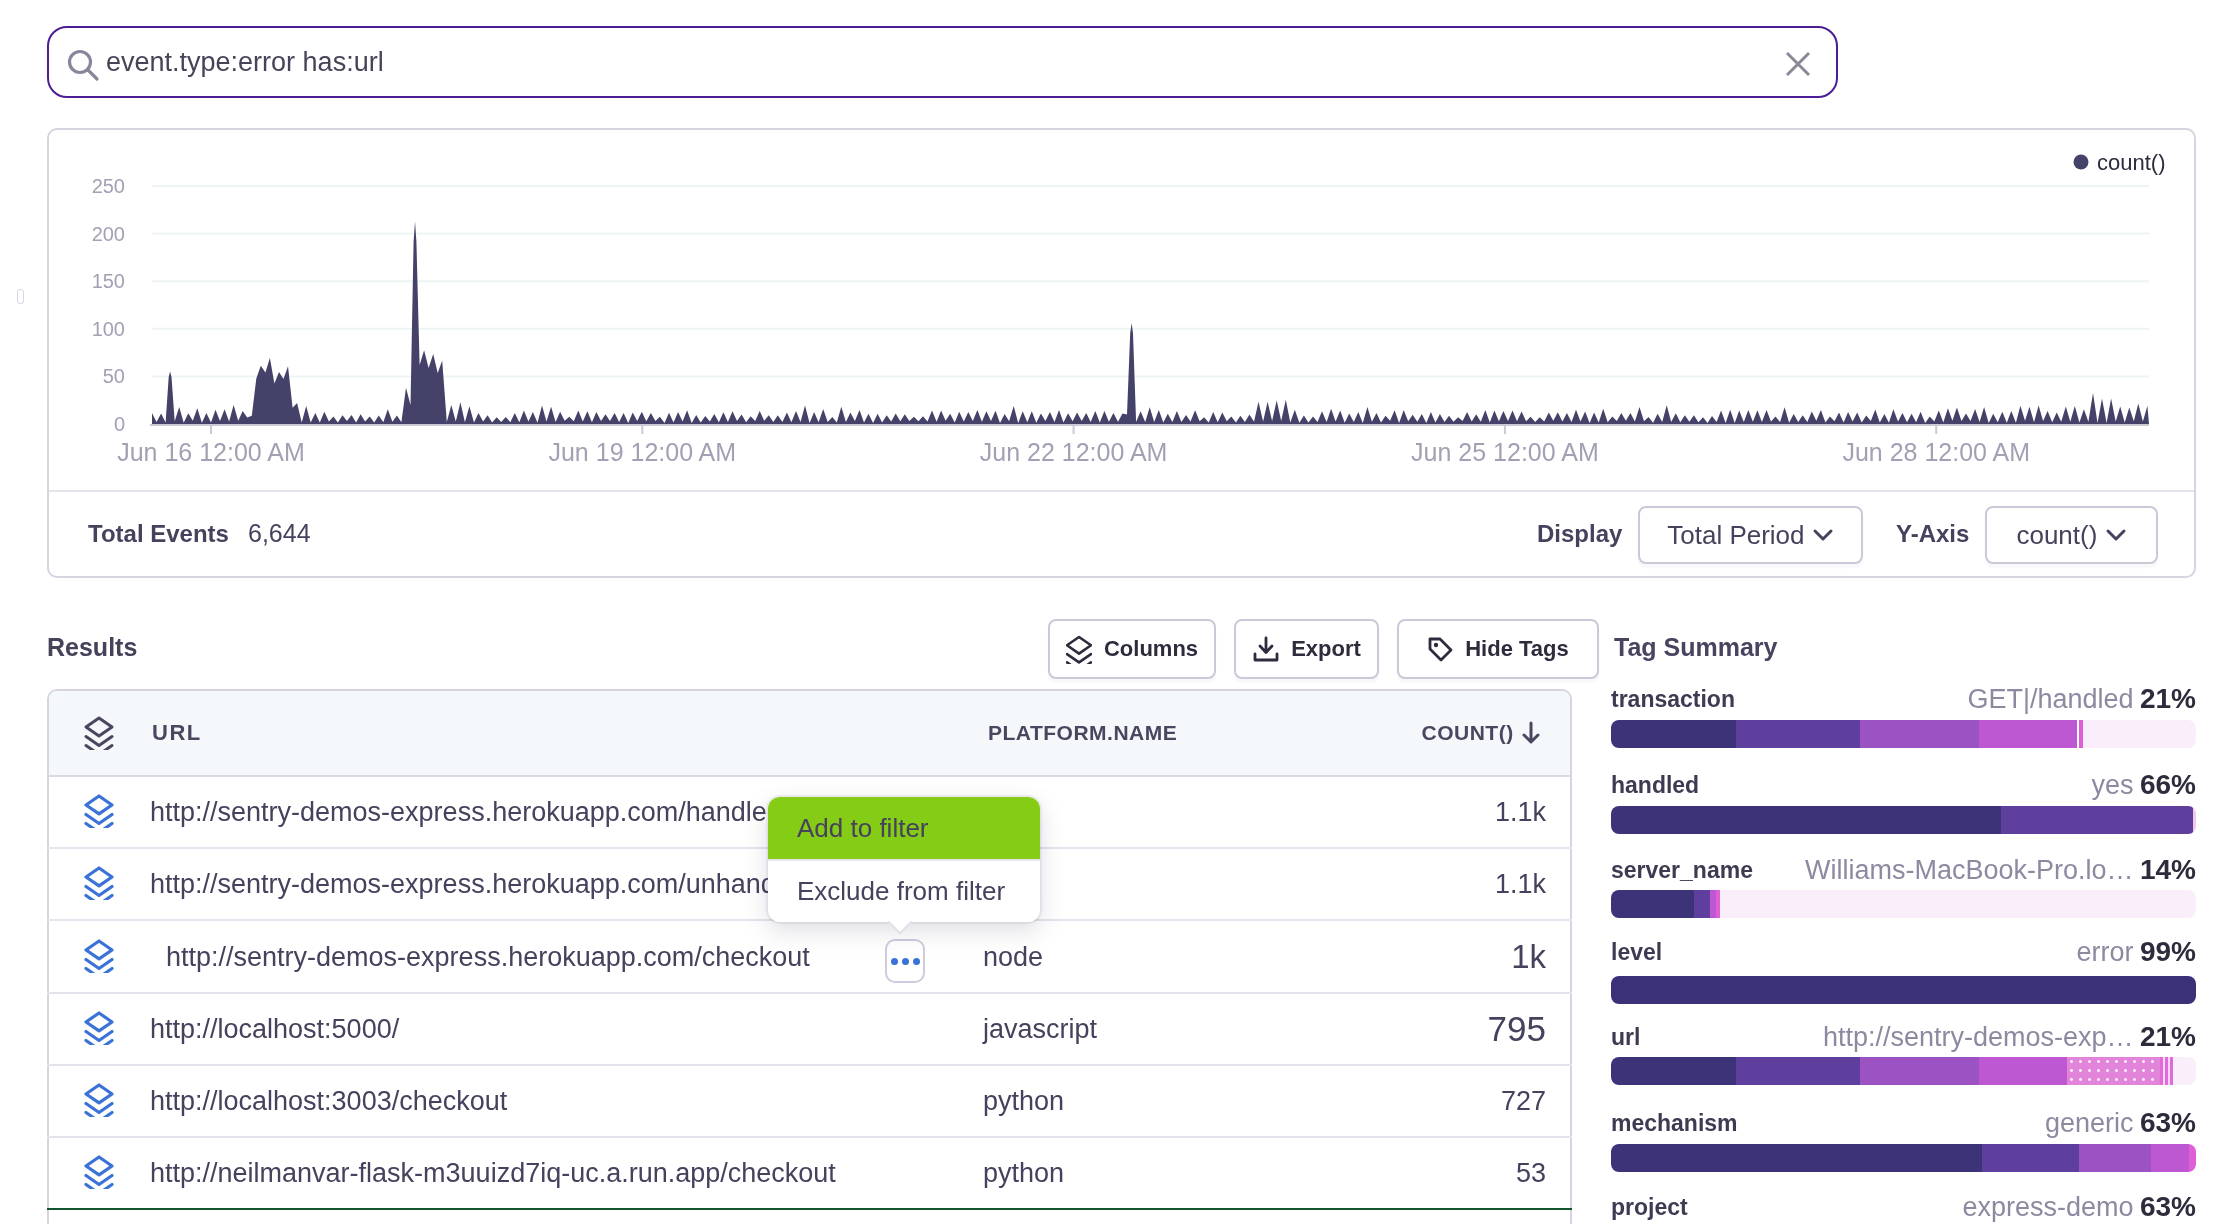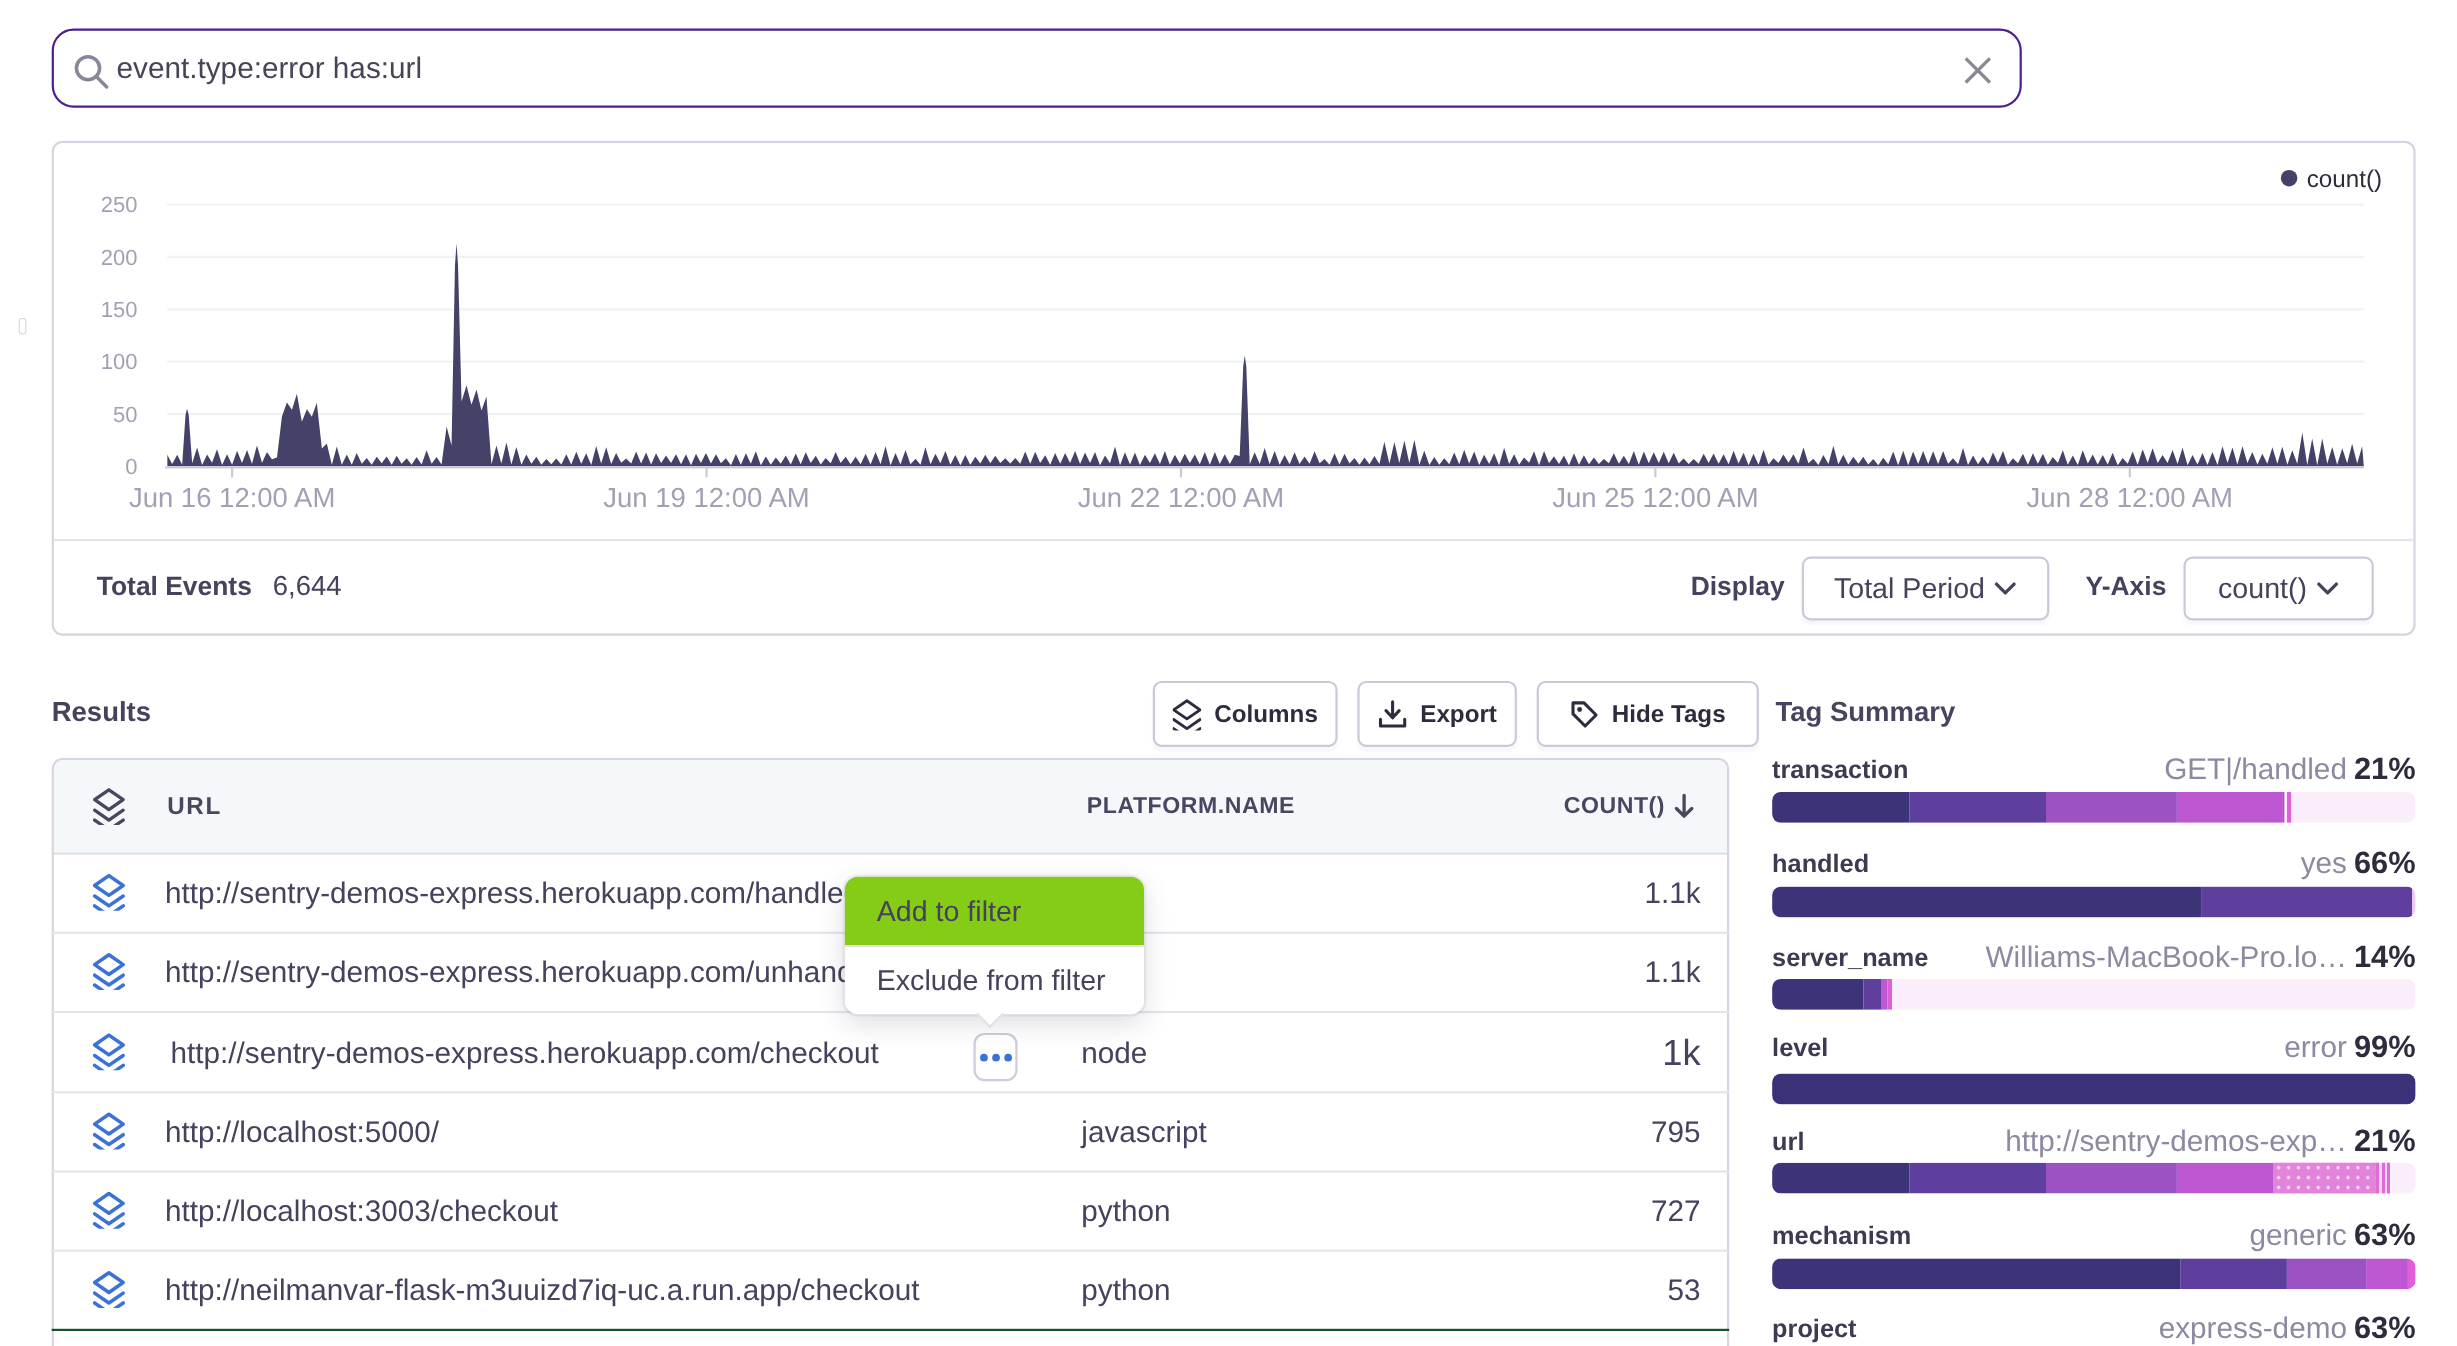--- a/index.html
+++ b/index.html
@@ -127,35 +127,35 @@
 <div style="position:absolute;right:26px;top:0;height:100%;display:flex;align-items:center;font-size:27px;color:#46415c">1.1k</div>
 </div>
 <div style="position:absolute;left:47px;top:922px;width:1525px;height:72px;border-bottom:2px solid #e6e3ed;box-sizing:border-box">
 <svg width="30" height="36" viewBox="0 0 30 36" style="position:absolute;left:37px;top:15px">
       <g stroke="#3b72d8" stroke-width="3.2" fill="none" stroke-linejoin="round" stroke-linecap="round">
 <path d="M15.0 4 L28 12.969999999999999 L15.0 21.939999999999998 L2 12.969999999999999 Z"></path>
 <path d="M2 22.538 L15.0 31.508 L28 22.538"></path>
 <path d="M2 31.508 L15.0 40.477999999999994 L28 31.508"></path>
 </g>
     </svg>
-<div style="position:absolute;left:108px;top:0;height:100%;display:flex;align-items:center;font-size:27px;color:#46415c;white-space:nowrap">http://sentry-demos-express.herokuapp.com/checkout</div>
+<div style="position:absolute;left:119px;top:0;height:100%;display:flex;align-items:center;font-size:27px;color:#46415c;white-space:nowrap">http://sentry-demos-express.herokuapp.com/checkout</div>
 <div style="position:absolute;left:936px;top:0;height:100%;display:flex;align-items:center;font-size:27px;color:#46415c">node</div>
 <div style="position:absolute;right:26px;top:0;height:100%;display:flex;align-items:center;font-size:33px;color:#46415c">1k</div>
 </div>
 <div style="position:absolute;left:47px;top:994px;width:1525px;height:72px;border-bottom:2px solid #e6e3ed;box-sizing:border-box">
 <svg width="30" height="36" viewBox="0 0 30 36" style="position:absolute;left:37px;top:15px">
       <g stroke="#3b72d8" stroke-width="3.2" fill="none" stroke-linejoin="round" stroke-linecap="round">
 <path d="M15.0 4 L28 12.969999999999999 L15.0 21.939999999999998 L2 12.969999999999999 Z"></path>
 <path d="M2 22.538 L15.0 31.508 L28 22.538"></path>
 <path d="M2 31.508 L15.0 40.477999999999994 L28 31.508"></path>
 </g>
     </svg>
 <div style="position:absolute;left:103px;top:0;height:100%;display:flex;align-items:center;font-size:27px;color:#46415c;white-space:nowrap">http://localhost:5000/</div>
 <div style="position:absolute;left:936px;top:0;height:100%;display:flex;align-items:center;font-size:27px;color:#46415c">javascript</div>
-<div style="position:absolute;right:26px;top:0;height:100%;display:flex;align-items:center;font-size:27px;color:#46415c">795</div>
+<div style="position:absolute;right:26px;top:0;height:100%;display:flex;align-items:center;font-size:35px;color:#46415c">795</div>
 </div>
 <div style="position:absolute;left:47px;top:1066px;width:1525px;height:72px;border-bottom:2px solid #e6e3ed;box-sizing:border-box">
 <svg width="30" height="36" viewBox="0 0 30 36" style="position:absolute;left:37px;top:15px">
       <g stroke="#3b72d8" stroke-width="3.2" fill="none" stroke-linejoin="round" stroke-linecap="round">
 <path d="M15.0 4 L28 12.969999999999999 L15.0 21.939999999999998 L2 12.969999999999999 Z"></path>
 <path d="M2 22.538 L15.0 31.508 L28 22.538"></path>
 <path d="M2 31.508 L15.0 40.477999999999994 L28 31.508"></path>
 </g>
     </svg>
 <div style="position:absolute;left:103px;top:0;height:100%;display:flex;align-items:center;font-size:27px;color:#46415c;white-space:nowrap">http://localhost:3003/checkout</div>

